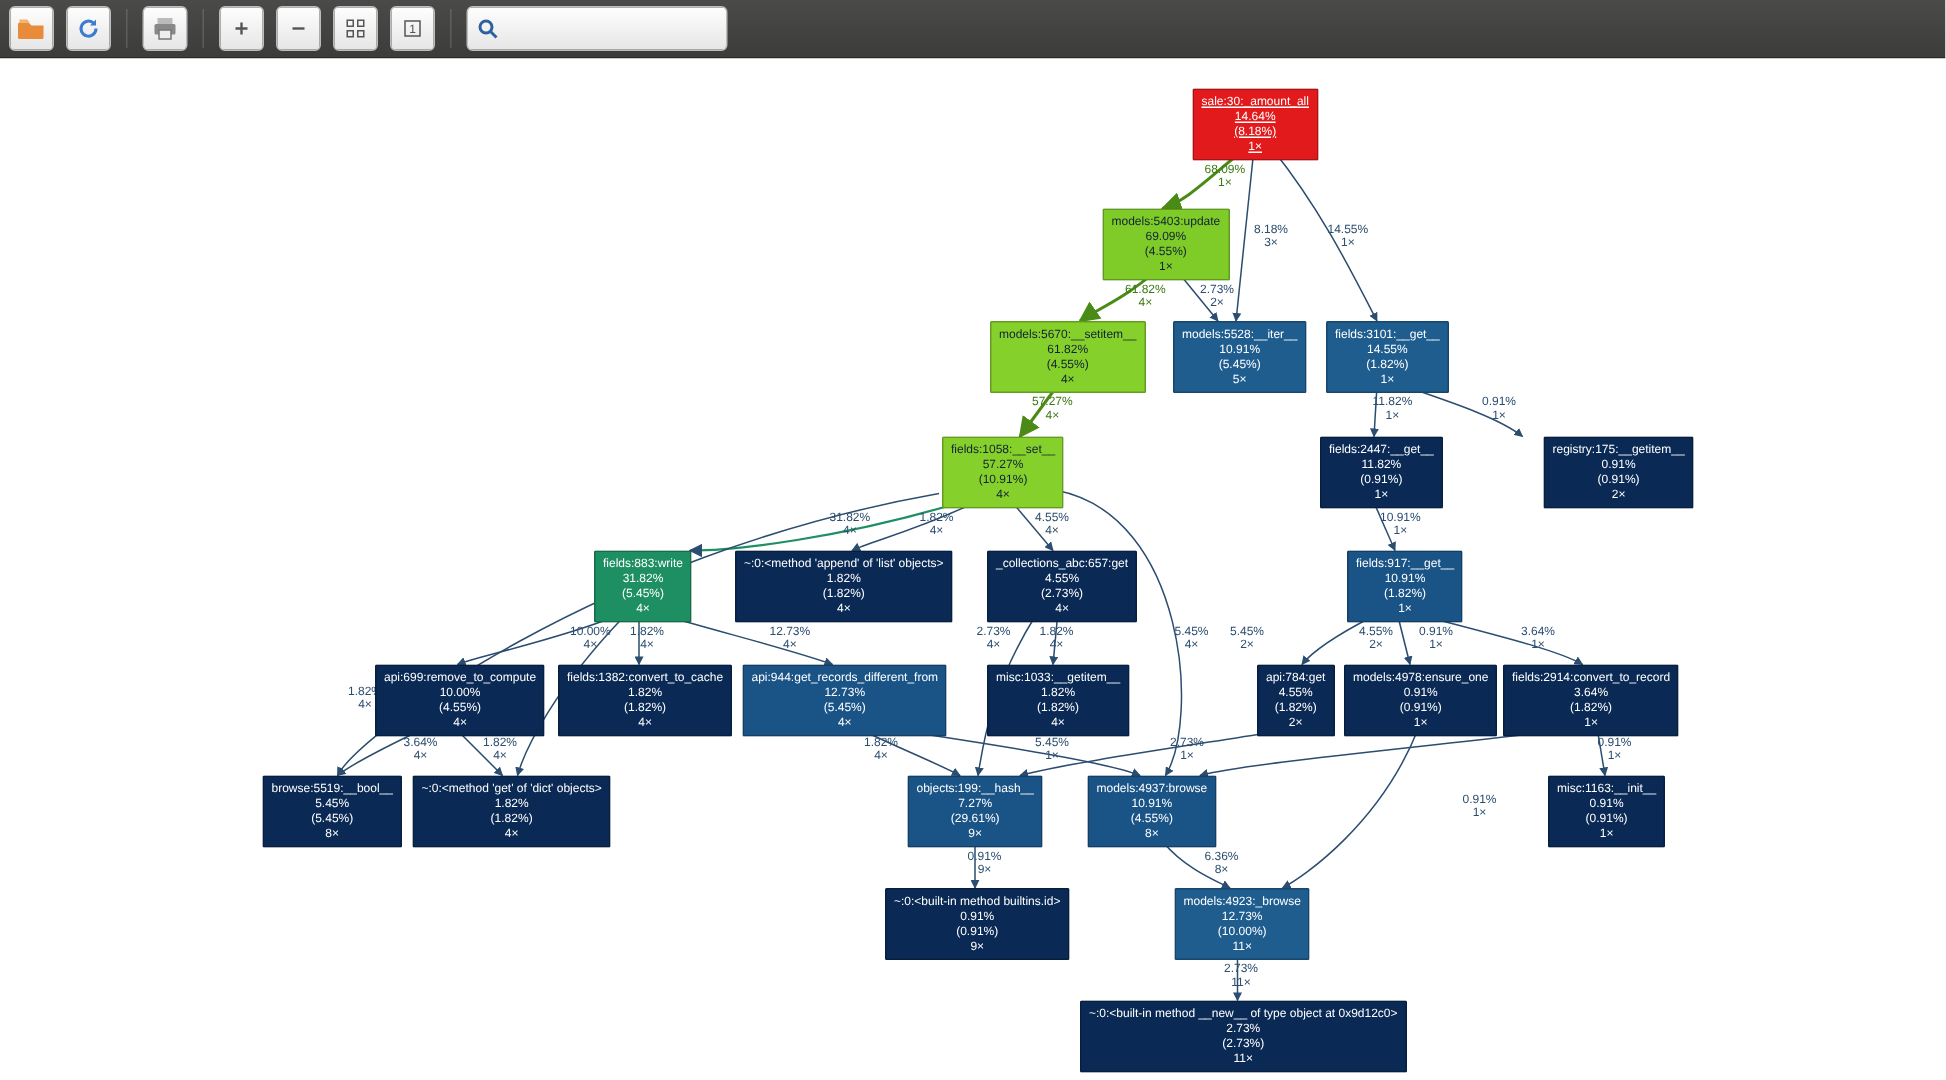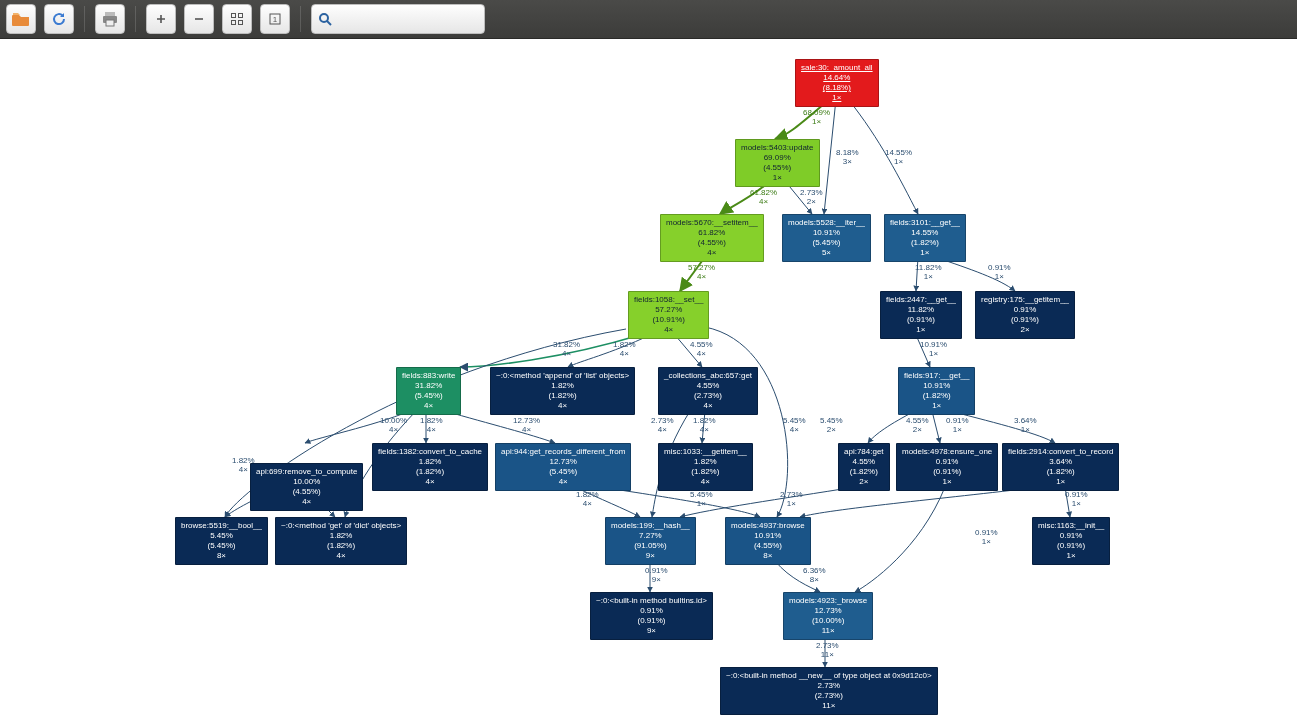--- a/index.html
+++ b/index.html
@@ -217,34 +217,34 @@
   <div class="elabel" style="left:975px;top:490px"><span>0.91%</span><br><span>1×</span></div>
   <div class="elabel" style="left:816px;top:603px"><span>2.73%</span><br><span>11×</span></div>
 
   <div class="node c-red" style="left:795px;top:20px"><span>sale:30:_amount_all</span><br><span>14.64%</span><br><span>(8.18%)</span><br><span>1×</span></div>
   <div class="node c-lime" style="left:735px;top:100px"><span>models:5403:update</span><br><span>69.09%</span><br><span>(4.55%)</span><br><span>1×</span></div>
   <div class="node c-lime2" style="left:660px;top:175px"><span>models:5670:__setitem__</span><br><span>61.82%</span><br><span>(4.55%)</span><br><span>4×</span></div>
   <div class="node c-lime2" style="left:628px;top:252px"><span>fields:1058:__set__</span><br><span>57.27%</span><br><span>(10.91%)</span><br><span>4×</span></div>
   <div class="node c-blue" style="left:782px;top:175px"><span>models:5528:__iter__</span><br><span>10.91%</span><br><span>(5.45%)</span><br><span>5×</span></div>
   <div class="node c-blue" style="left:884px;top:175px"><span>fields:3101:__get__</span><br><span>14.55%</span><br><span>(1.82%)</span><br><span>1×</span></div>
   <div class="node c-navy" style="left:880px;top:252px"><span>fields:2447:__get__</span><br><span>11.82%</span><br><span>(0.91%)</span><br><span>1×</span></div>
-  <div class="node c-navy" style="left:975px;top:252px"><span>registry:175:__getitem__</span><br><span>0.91%</span><br><span>(0.91%)</span><br><span>2×</span></div>
+  <div class="node c-navy" style="left:1029px;top:252px"><span>registry:175:__getitem__</span><br><span>0.91%</span><br><span>(0.91%)</span><br><span>2×</span></div>
   <div class="node c-blue2" style="left:898px;top:328px"><span>fields:917:__get__</span><br><span>10.91%</span><br><span>(1.82%)</span><br><span>1×</span></div>
   <div class="node c-teal" style="left:396px;top:328px"><span>fields:883:write</span><br><span>31.82%</span><br><span>(5.45%)</span><br><span>4×</span></div>
   <div class="node c-navy" style="left:490px;top:328px"><span>~:0:&lt;method 'append' of 'list' objects&gt;</span><br><span>1.82%</span><br><span>(1.82%)</span><br><span>4×</span></div>
   <div class="node c-navy" style="left:658px;top:328px"><span>_collections_abc:657:get</span><br><span>4.55%</span><br><span>(2.73%)</span><br><span>4×</span></div>
-  <div class="node c-navy" style="left:250px;top:424px"><span>api:699:remove_to_compute</span><br><span>10.00%</span><br><span>(4.55%)</span><br><span>4×</span></div>
+  <div class="node c-navy" style="left:250px;top:404px"><span>api:699:remove_to_compute</span><br><span>10.00%</span><br><span>(4.55%)</span><br><span>4×</span></div>
   <div class="node c-navy" style="left:372px;top:404px"><span>fields:1382:convert_to_cache</span><br><span>1.82%</span><br><span>(1.82%)</span><br><span>4×</span></div>
   <div class="node c-blue2" style="left:495px;top:404px"><span>api:944:get_records_different_from</span><br><span>12.73%</span><br><span>(5.45%)</span><br><span>4×</span></div>
   <div class="node c-navy" style="left:658px;top:404px"><span>misc:1033:__getitem__</span><br><span>1.82%</span><br><span>(1.82%)</span><br><span>4×</span></div>
   <div class="node c-navy" style="left:838px;top:404px"><span>api:784:get</span><br><span>4.55%</span><br><span>(1.82%)</span><br><span>2×</span></div>
   <div class="node c-navy" style="left:896px;top:404px"><span>models:4978:ensure_one</span><br><span>0.91%</span><br><span>(0.91%)</span><br><span>1×</span></div>
   <div class="node c-navy" style="left:1002px;top:404px"><span>fields:2914:convert_to_record</span><br><span>3.64%</span><br><span>(1.82%)</span><br><span>1×</span></div>
   <div class="node c-navy" style="left:175px;top:478px"><span>browse:5519:__bool__</span><br><span>5.45%</span><br><span>(5.45%)</span><br><span>8×</span></div>
   <div class="node c-navy" style="left:275px;top:478px"><span>~:0:&lt;method 'get' of 'dict' objects&gt;</span><br><span>1.82%</span><br><span>(1.82%)</span><br><span>4×</span></div>
-  <div class="node c-blue2" style="left:605px;top:478px"><span>models:199:__hash__</span><br><span>7.27%</span><br><span>(91.05%)</span><br><span>9×</span></div>
+  <div class="node c-blue2" style="left:605px;top:478px"><span>objects:199:__hash__</span><br><span>7.27%</span><br><span>(29.61%)</span><br><span>9×</span></div>
   <div class="node c-blue2" style="left:725px;top:478px"><span>models:4937:browse</span><br><span>10.91%</span><br><span>(4.55%)</span><br><span>8×</span></div>
   <div class="node c-navy" style="left:1032px;top:478px"><span>misc:1163:__init__</span><br><span>0.91%</span><br><span>(0.91%)</span><br><span>1×</span></div>
   <div class="node c-navy" style="left:590px;top:553px"><span>~:0:&lt;built-in method builtins.id&gt;</span><br><span>0.91%</span><br><span>(0.91%)</span><br><span>9×</span></div>
   <div class="node c-blue" style="left:783px;top:553px"><span>models:4923:_browse</span><br><span>12.73%</span><br><span>(10.00%)</span><br><span>11×</span></div>
   <div class="node c-navy" style="left:720px;top:628px"><span>~:0:&lt;built-in method __new__ of type object at 0x9d12c0&gt;</span><br><span>2.73%</span><br><span>(2.73%)</span><br><span>11×</span></div>
 
 </div>
 
 </body></html>

